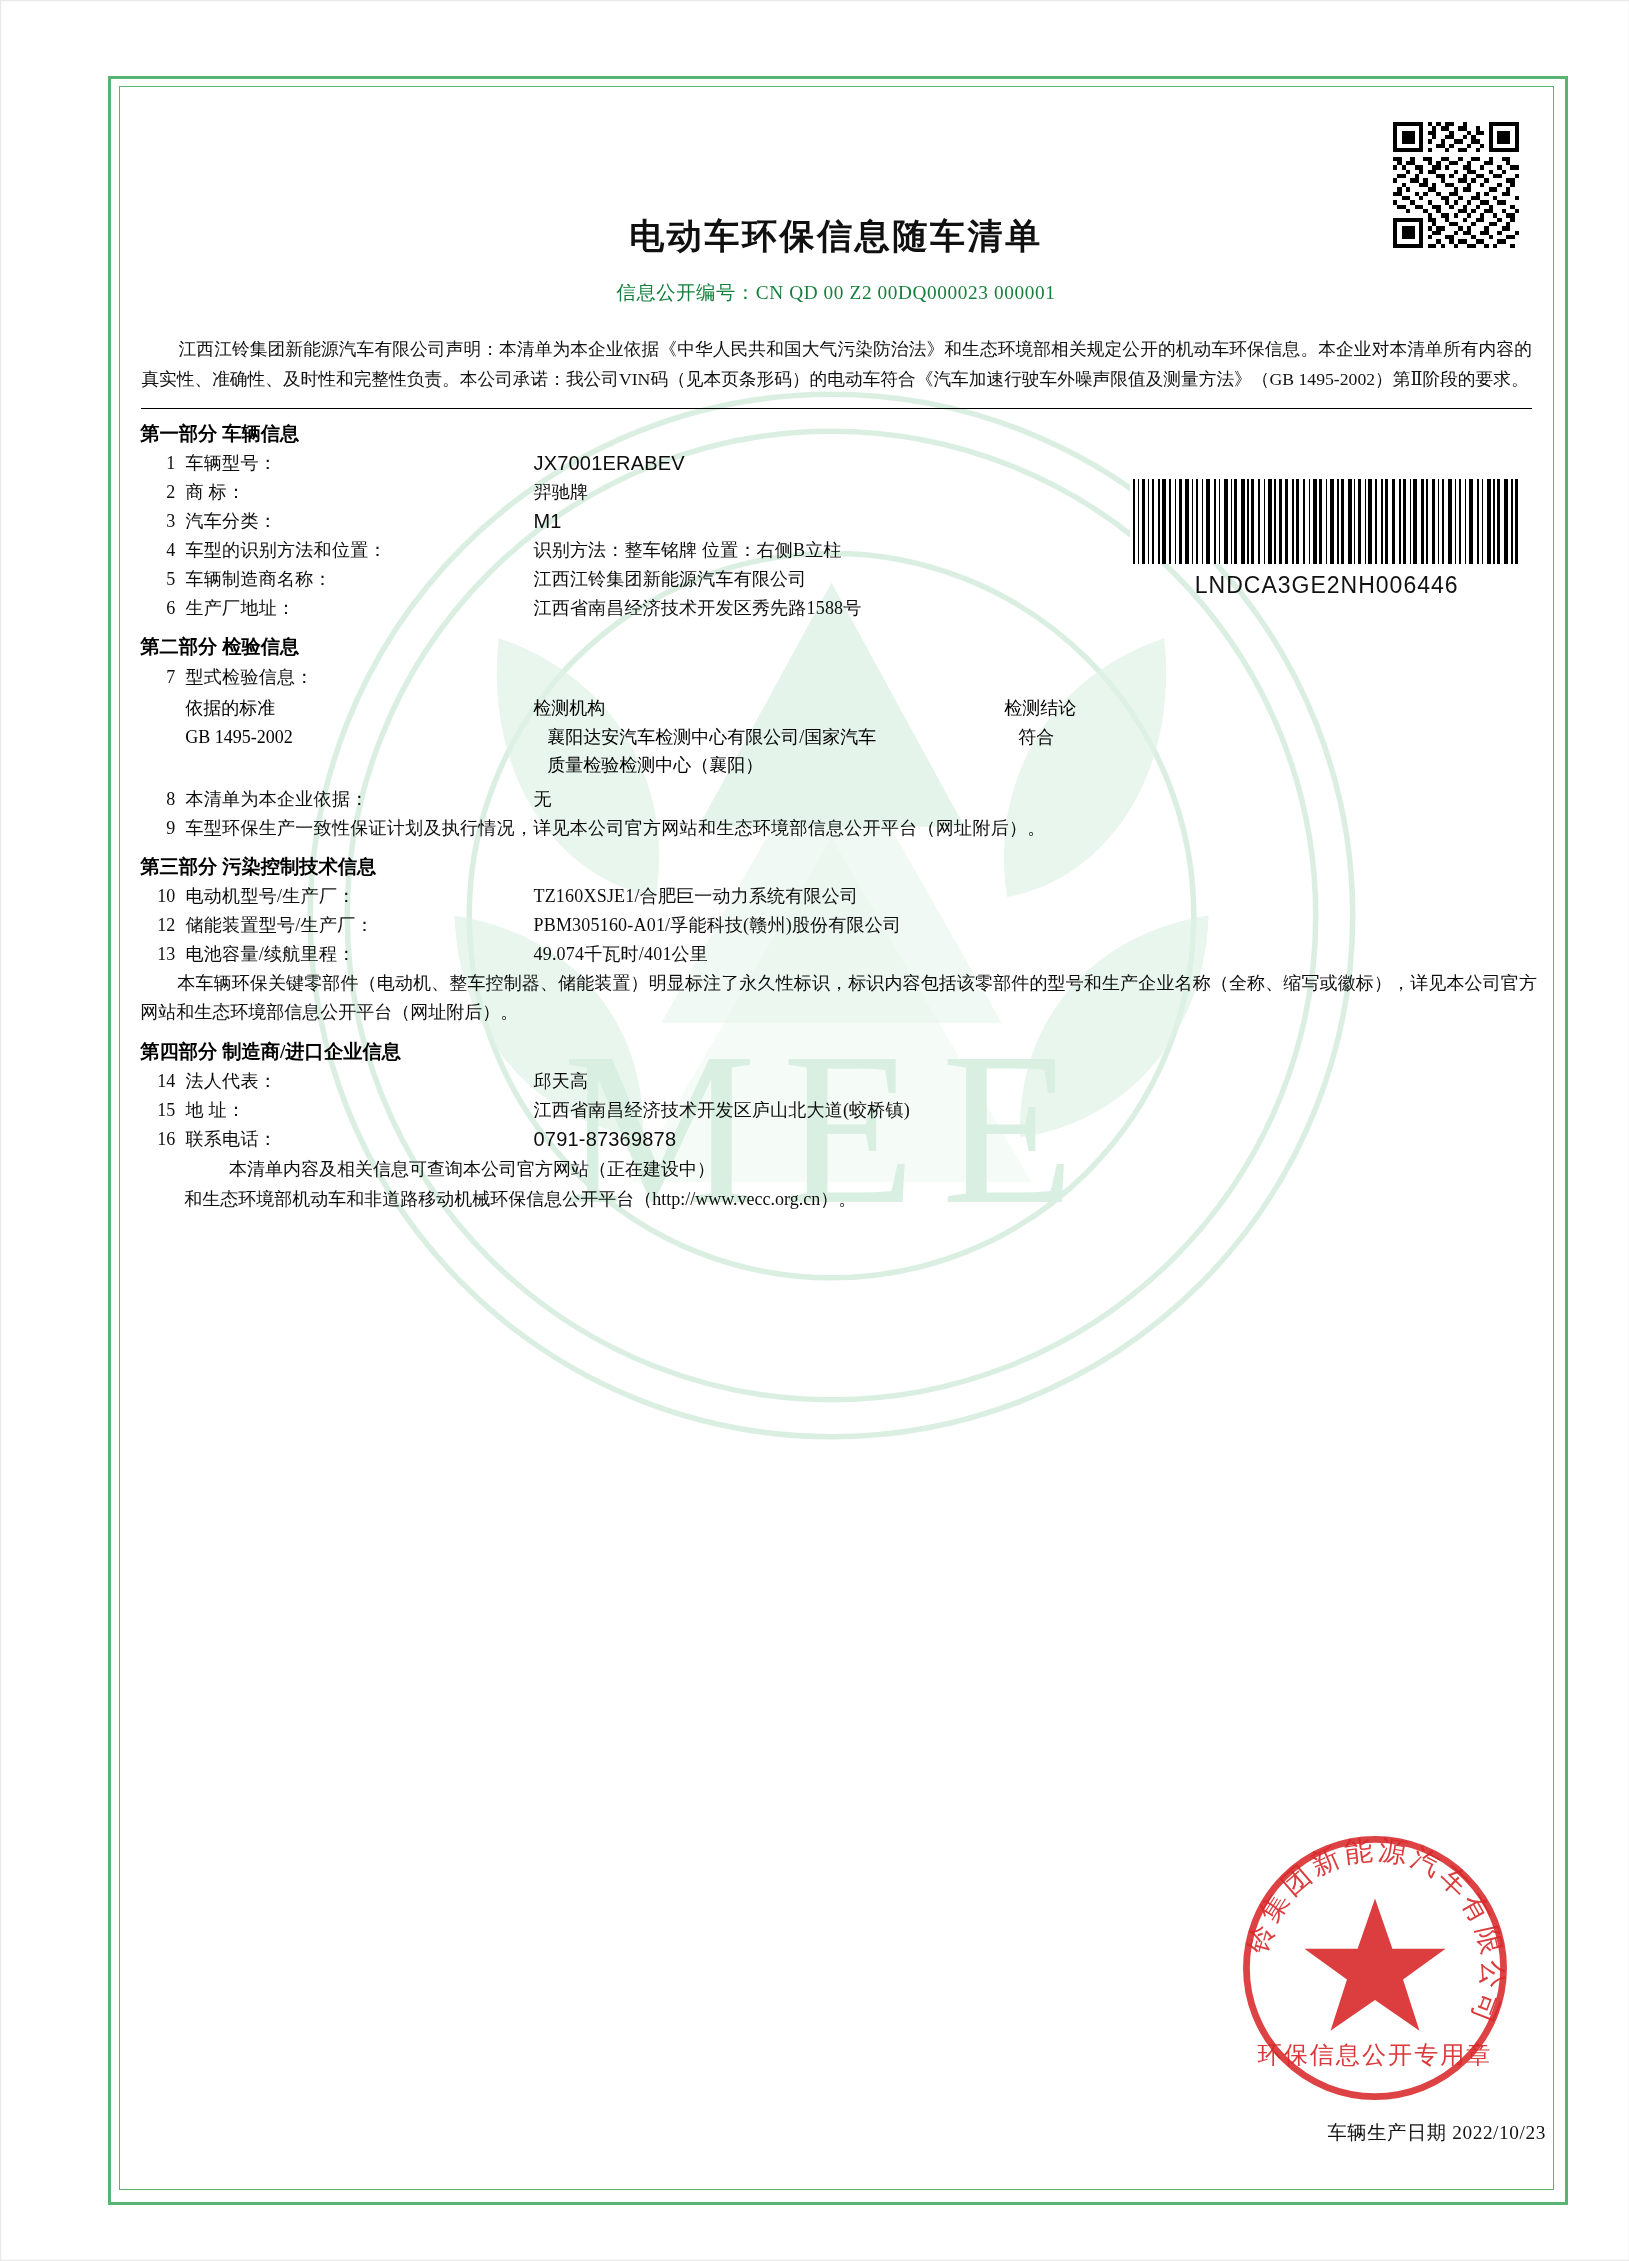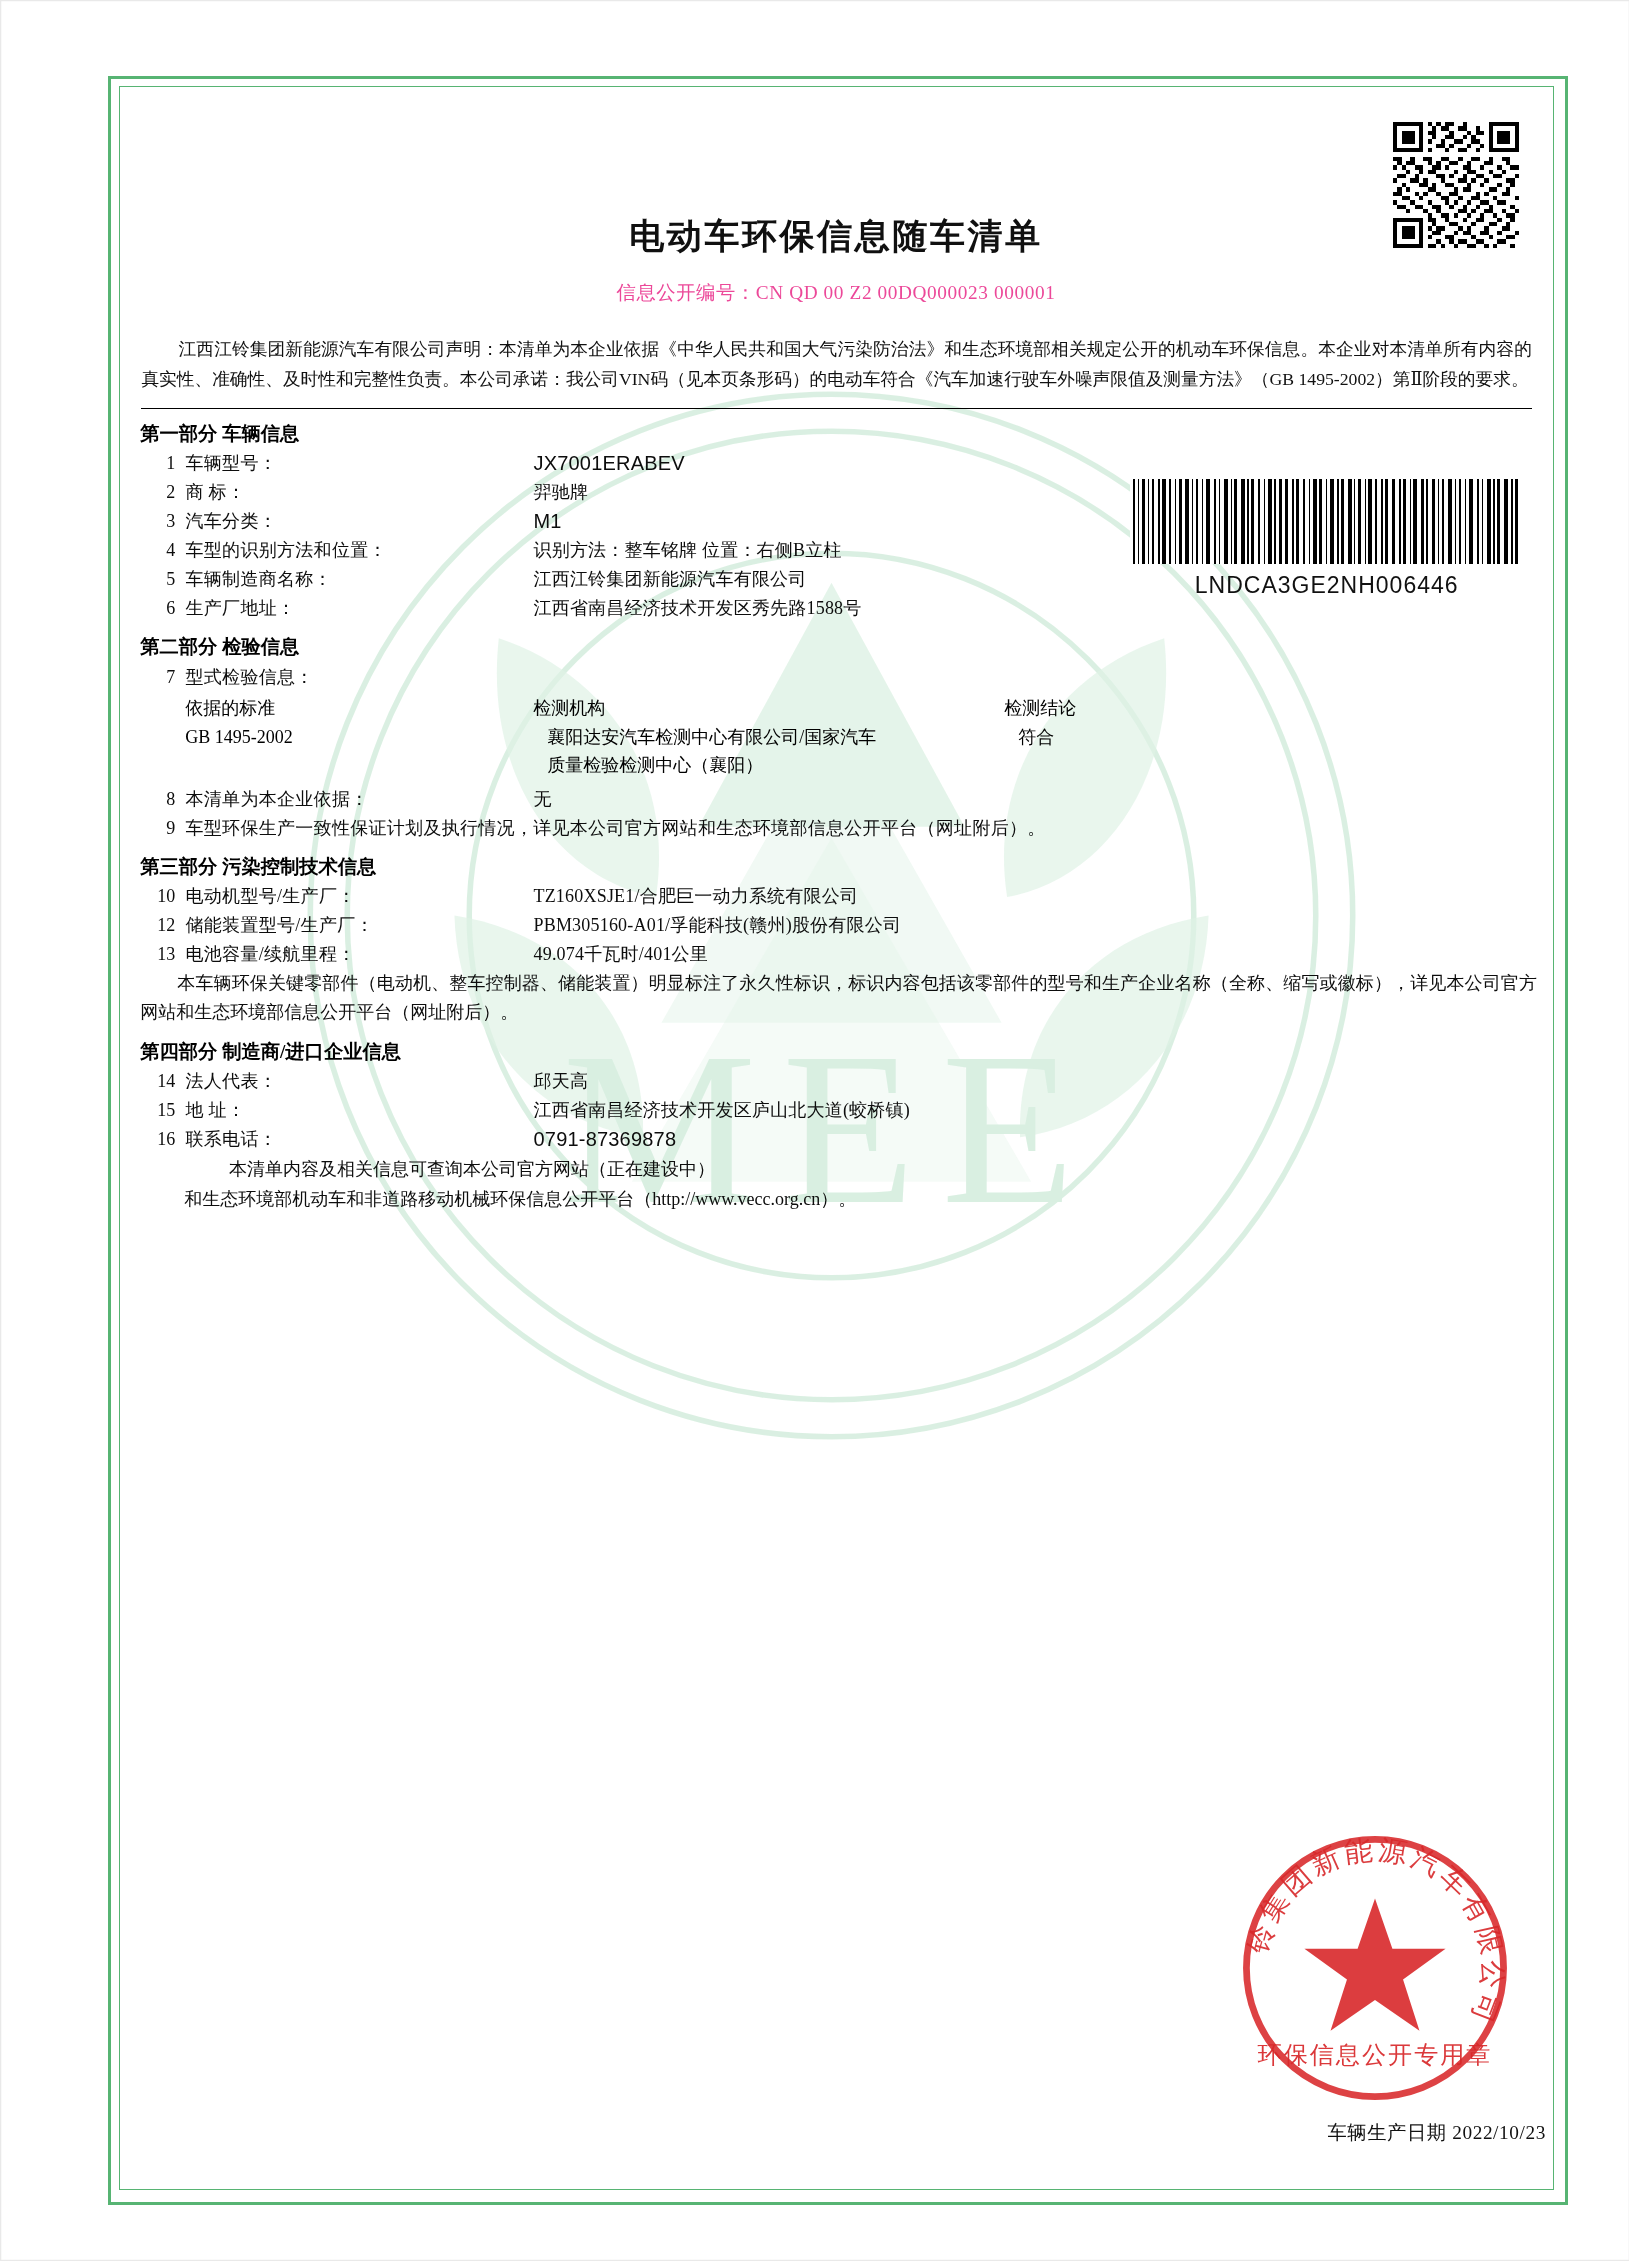--- a/index.html
+++ b/index.html
@@ -67,21 +67,21 @@
     font-weight: bold;
     letter-spacing: 2.6px;
     margin-top: 110px;
     color: #101010;
     font-family: "Liberation Serif", "DejaVu Serif", serif;
   }
   .doc-subtitle {
     text-align: center;
     font-size: 19.3px;
     margin-top: 19.3px;
-    color: #ec4899;
+    color: #15803d;
     letter-spacing: 0.6px;
   }
 
   .qr {
     position: absolute;
     right: 18px;
     top: 19.3px;
     width: 126px;
     height: 126px;
   }

